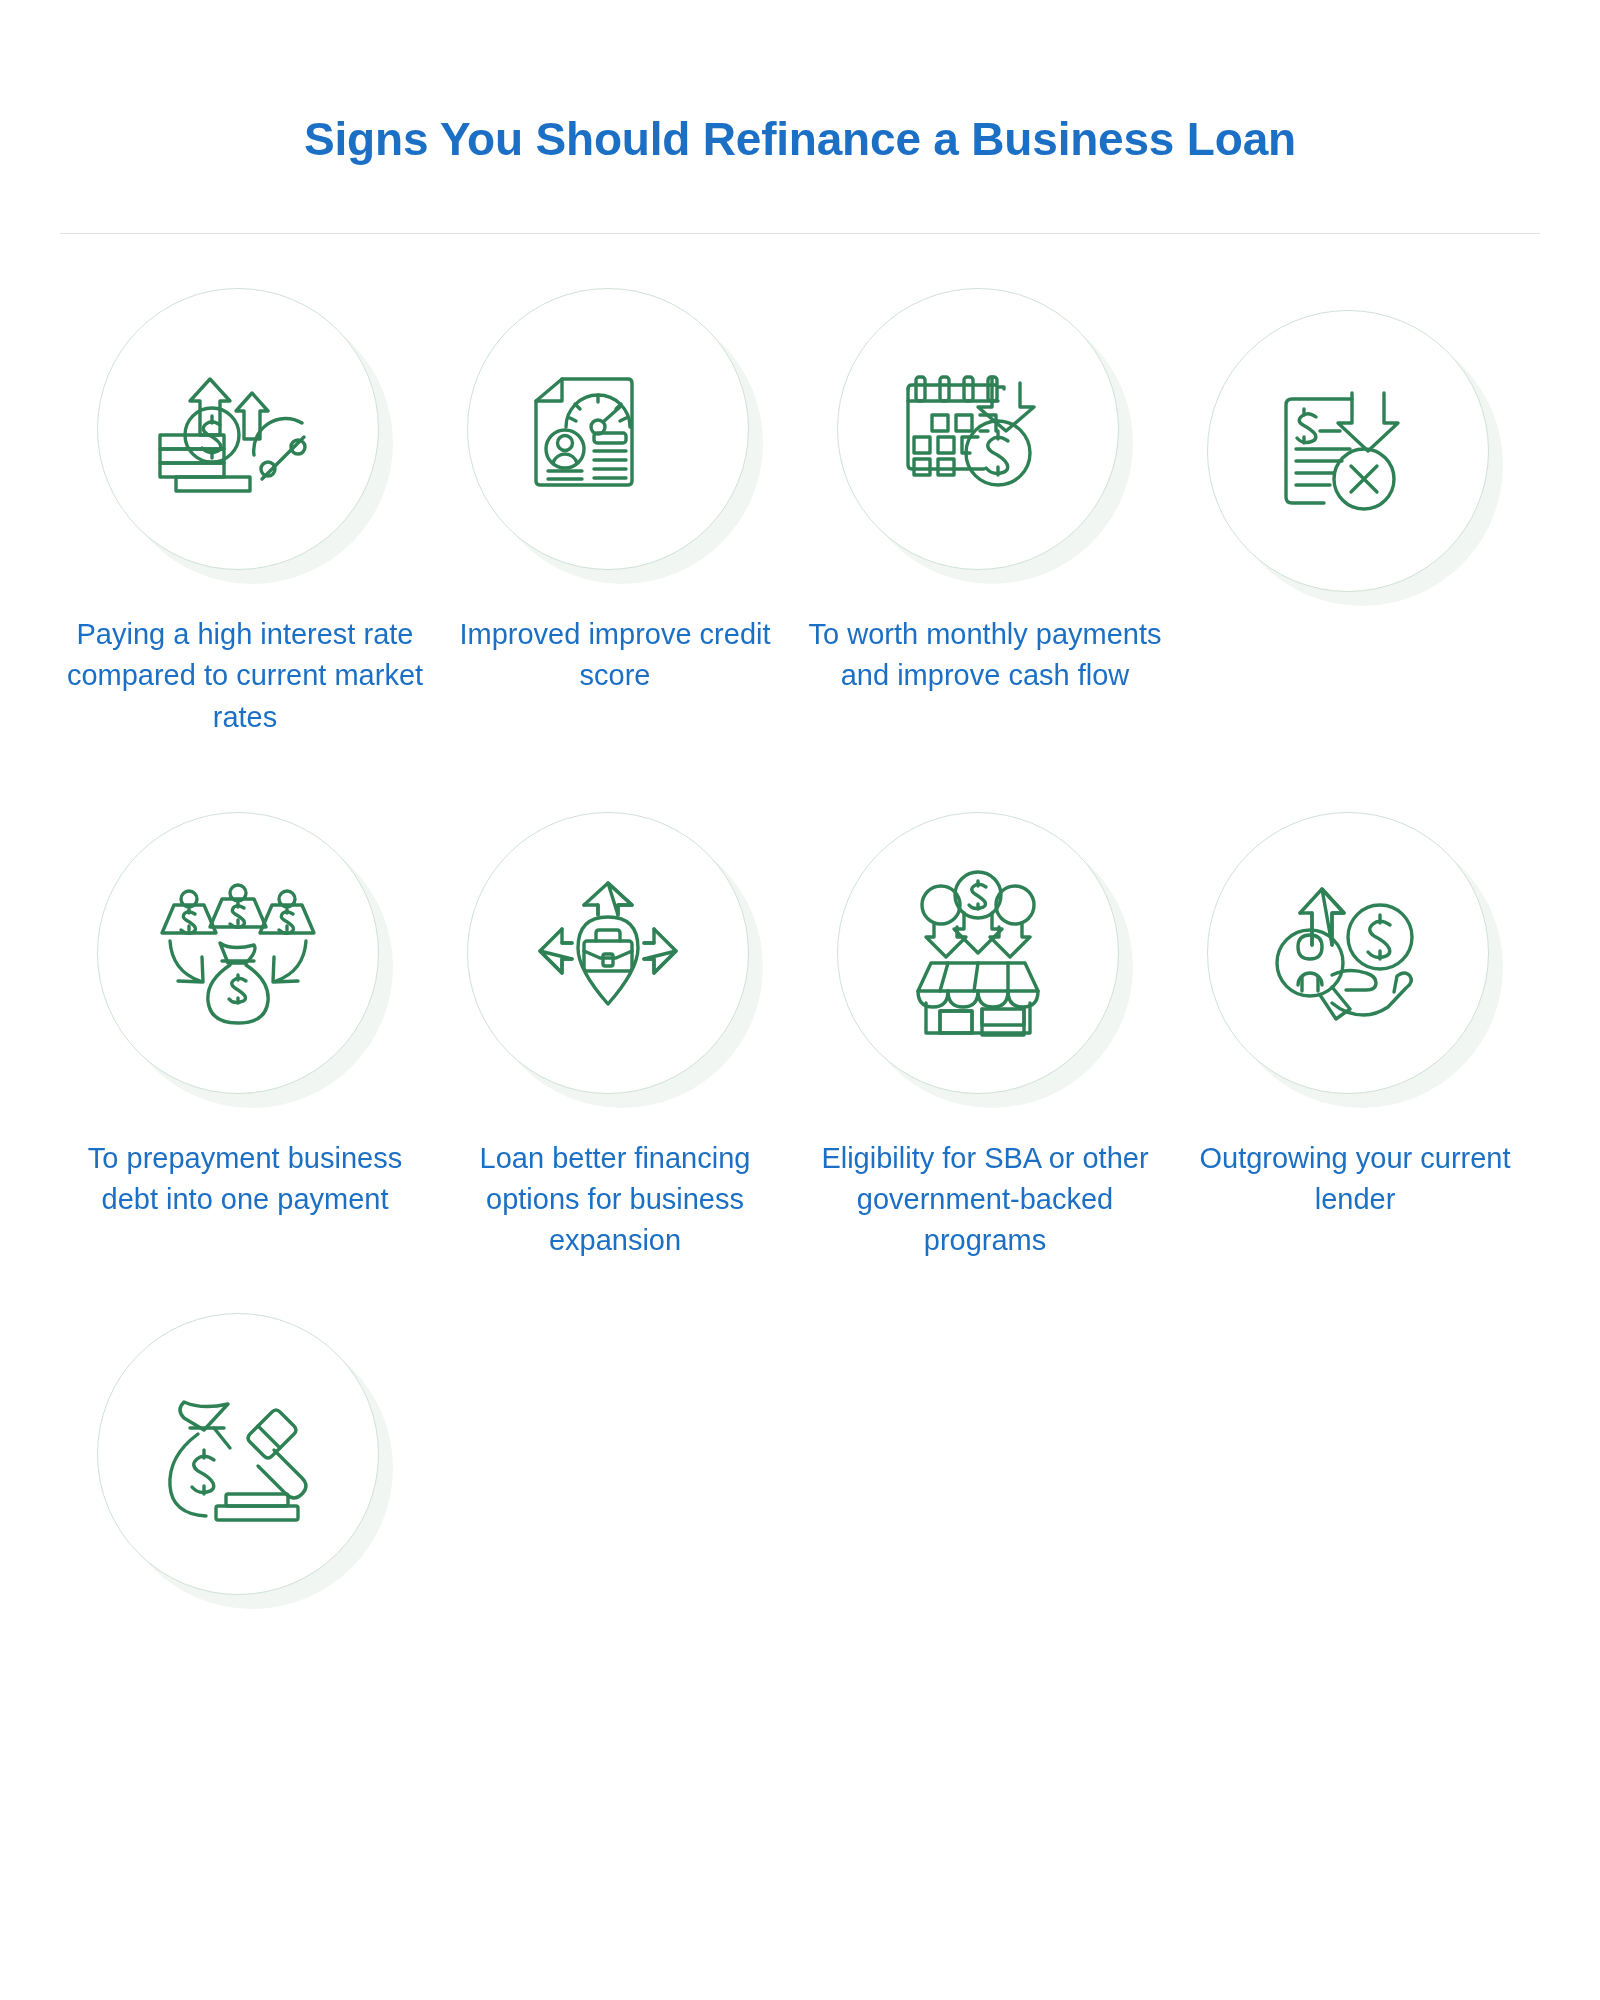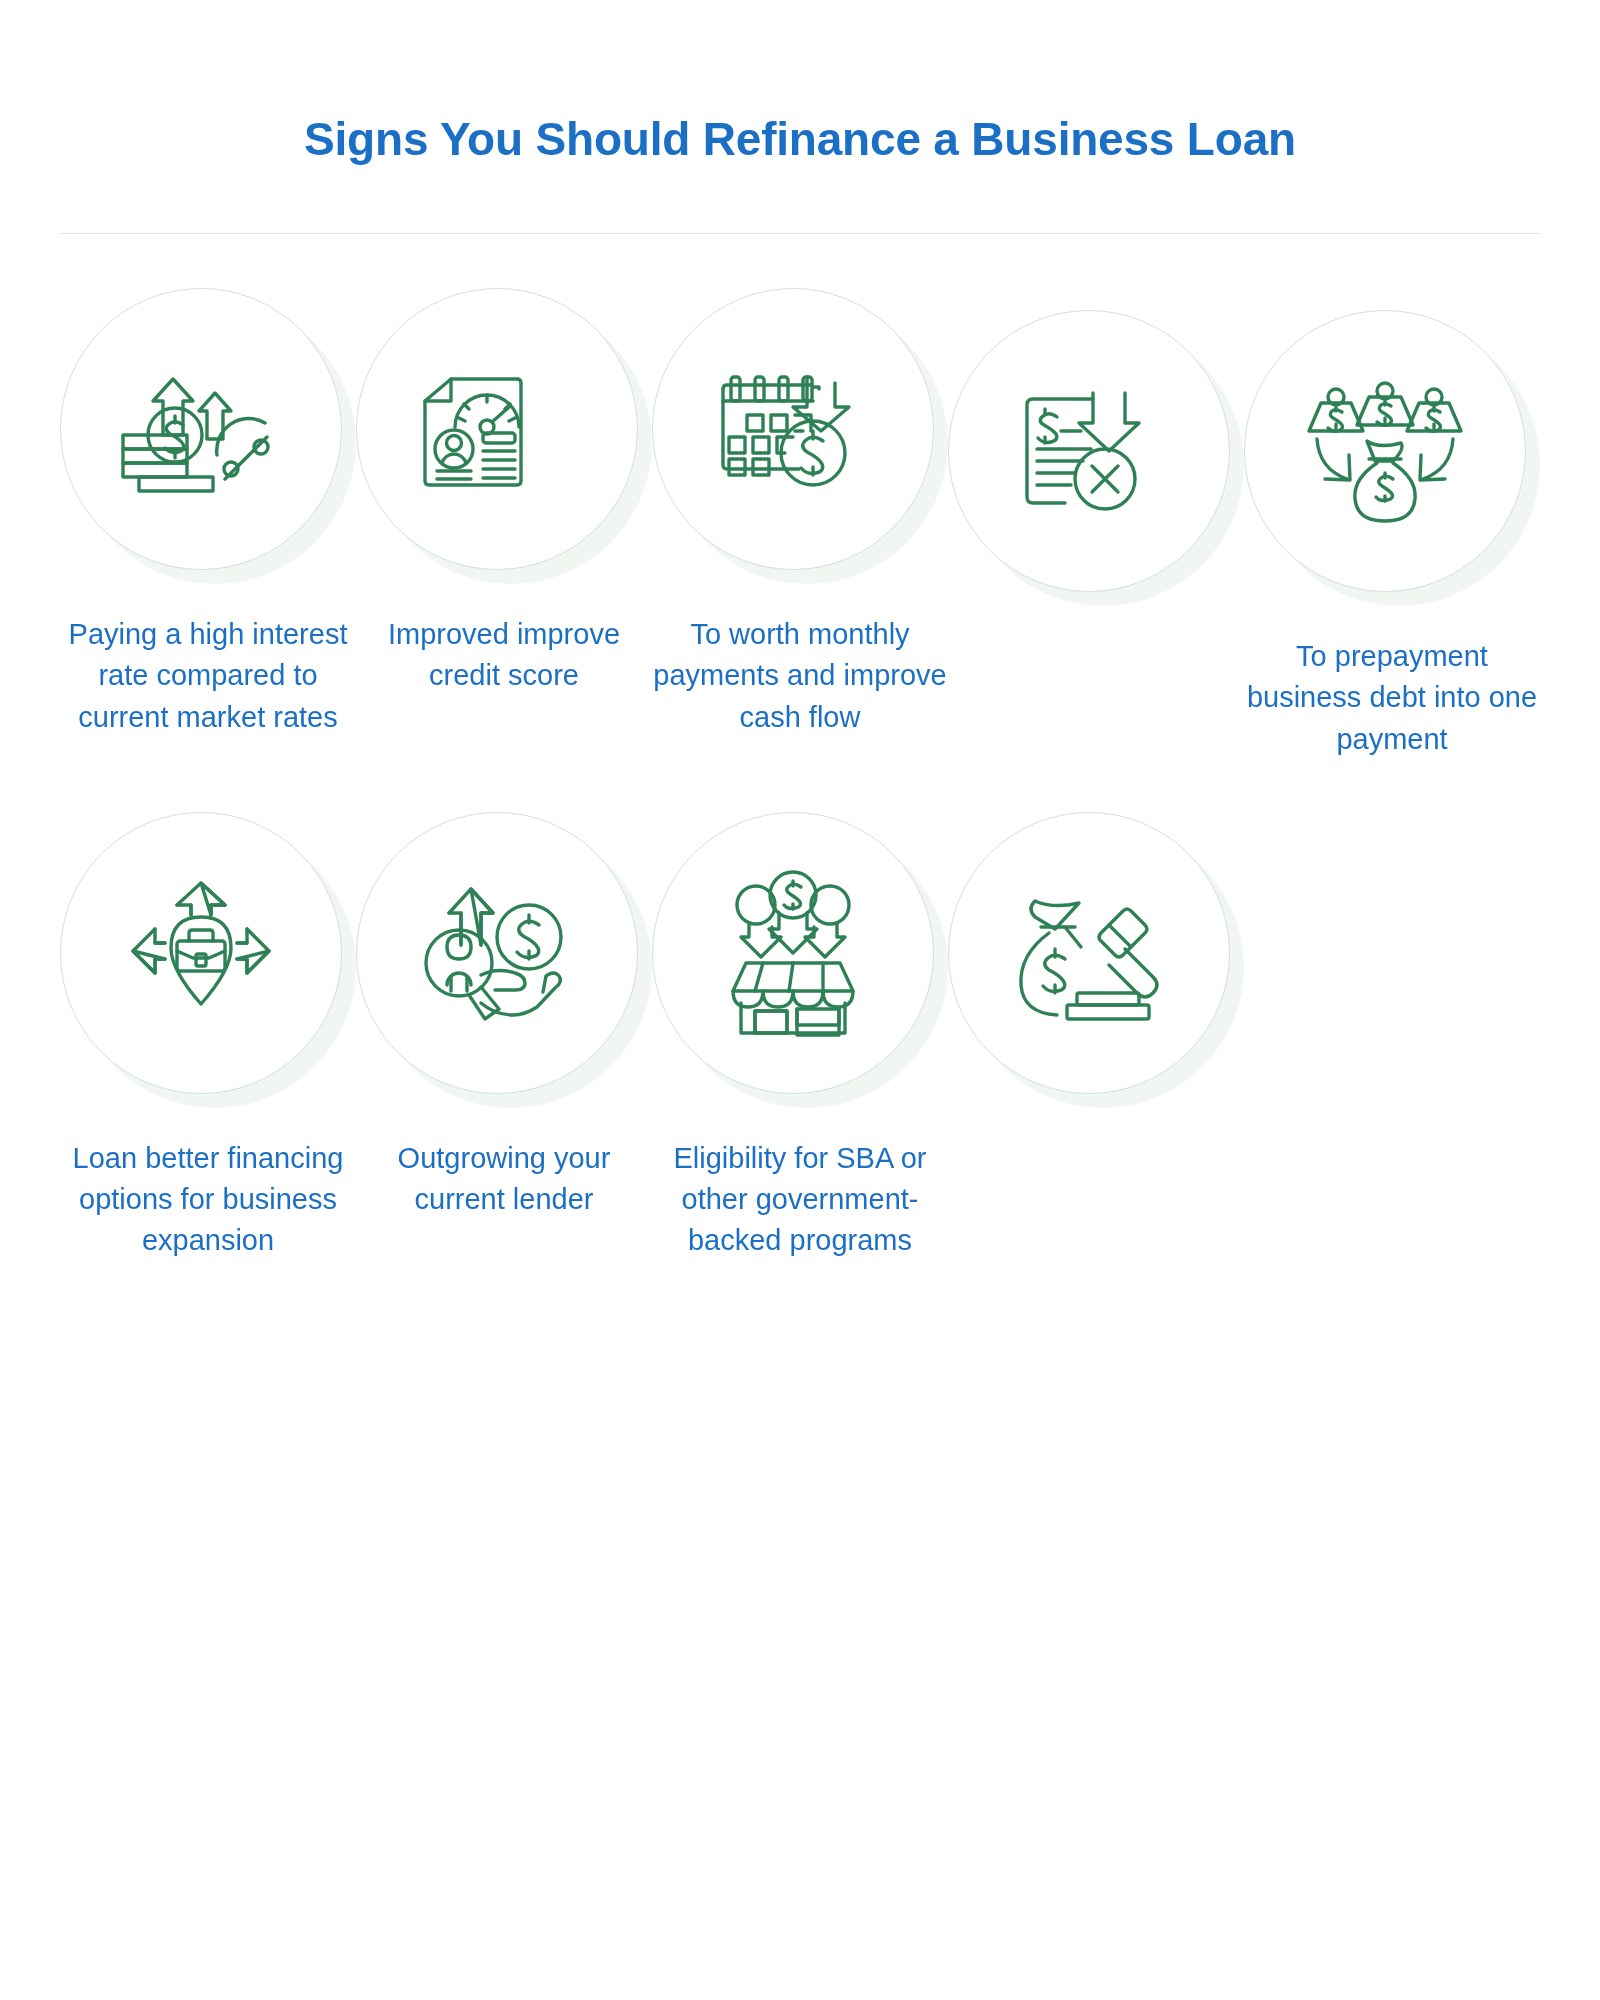--- a/index.html
+++ b/index.html
@@ -40,21 +40,21 @@
     width: 1480px;
     height: 1px;
     background: #dfe3e6;
     margin: 66px auto 0 auto;
   }
 
   .grid {
     width: 1480px;
     margin: 0 auto;
     display: grid;
-    grid-template-columns: repeat(5, 1fr);
+    grid-template-columns: repeat(4, 1fr);
     grid-template-rows: repeat(3, 1fr);
     padding-top: 24px;
     box-sizing: border-box;
   }
 
   .cell {
     display: flex;
     flex-direction: column;
     align-items: center;
     padding-top: 24px;
@@ -319,48 +319,20 @@
       <div class="caption">Loan better financing options for business expansion</div>
     </div>
 
     <div class="cell">
       <div class="icon-wrap">
         <div class="icon-shadow"></div>
         <div class="icon-ring"></div>
         <div class="icon-art">
           <svg viewBox="0 0 180 180" fill="none" stroke="#2E8055" stroke-width="3.4" stroke-linecap="round" stroke-linejoin="round">
 
-            <path d="M42 50 L64 26 L86 50 L74 50 L74 82 M54 82 L54 50 Z"></path>
-            <path d="M42 50 L54 50 L54 82 M74 82 L74 50 L86 50 L64 26 Z"></path>
-
-            <circle cx="122" cy="74" r="32"></circle>
-            <path d="M132 62 q-10-7-17-1 q-7 6 1 12 q12 6 15 12 q3 7-6 9 q-9 2-15-5"></path>
-            <path d="M122 52 L122 60 M122 88 L122 96"></path>
-
-            <circle cx="52" cy="100" r="33"></circle>
-            <path d="M40 122 a12 12 0 0 1 24 0"></path>
-            <path d="M52 72 q-12 0-12 12 q0 12 12 12 q12 0 12-12 q0-12-12-12"></path>
-            <path d="M44 114 L44 128 M60 114 L60 128"></path>
-            <path d="M74 124 L92 146 L78 156 L62 132"></path>
-
-            <path d="M74 112 q16-8 34-2 q10 3 10 10 q0 7-10 7 L88 127"></path>
-            <path d="M74 140 q14 12 32 12 q12 0 24-8 L148 125 q8-6 4-12 q-5-6-13 0 L136 129"></path>
-          </svg>
-        </div>
-      </div>
-      <div class="caption">Outgrowing your current lender</div>
-    </div>
-
-    <div class="cell">
-      <div class="icon-wrap">
-        <div class="icon-shadow"></div>
-        <div class="icon-ring"></div>
-        <div class="icon-art">
-          <svg viewBox="0 0 180 180" fill="none" stroke="#2E8055" stroke-width="3.4" stroke-linecap="round" stroke-linejoin="round">
-
             <circle cx="90" cy="32" r="23"></circle>
             <path d="M98 24 q-7-5-12-1 q-5 4 1 8 q8 5 10 8 q2 5-5 6 q-7 2-11-3"></path>
             <path d="M90 18 L90 23 M90 41 L90 46"></path>
 
             <circle cx="53" cy="42" r="19"></circle>
             <circle cx="127" cy="42" r="19"></circle>
 
             <path d="M76 50 L76 66 L66 66 L90 90 L114 66 L104 66 L104 50"></path>
 
             <path d="M46 60 L46 74 L38 74 L58 94 L78 74 L69 74 L69 64"></path>
@@ -387,20 +359,48 @@
       <div class="caption">Eligibility for SBA or other government-backed programs</div>
     </div>
 
     <div class="cell">
       <div class="icon-wrap">
         <div class="icon-shadow"></div>
         <div class="icon-ring"></div>
         <div class="icon-art">
           <svg viewBox="0 0 180 180" fill="none" stroke="#2E8055" stroke-width="3.4" stroke-linecap="round" stroke-linejoin="round">
 
+            <path d="M42 50 L64 26 L86 50 L74 50 L74 82 M54 82 L54 50 Z"></path>
+            <path d="M42 50 L54 50 L54 82 M74 82 L74 50 L86 50 L64 26 Z"></path>
+
+            <circle cx="122" cy="74" r="32"></circle>
+            <path d="M132 62 q-10-7-17-1 q-7 6 1 12 q12 6 15 12 q3 7-6 9 q-9 2-15-5"></path>
+            <path d="M122 52 L122 60 M122 88 L122 96"></path>
+
+            <circle cx="52" cy="100" r="33"></circle>
+            <path d="M40 122 a12 12 0 0 1 24 0"></path>
+            <path d="M52 72 q-12 0-12 12 q0 12 12 12 q12 0 12-12 q0-12-12-12"></path>
+            <path d="M44 114 L44 128 M60 114 L60 128"></path>
+            <path d="M74 124 L92 146 L78 156 L62 132"></path>
+
+            <path d="M74 112 q16-8 34-2 q10 3 10 10 q0 7-10 7 L88 127"></path>
+            <path d="M74 140 q14 12 32 12 q12 0 24-8 L148 125 q8-6 4-12 q-5-6-13 0 L136 129"></path>
+          </svg>
+        </div>
+      </div>
+      <div class="caption">Outgrowing your current lender</div>
+    </div>
+
+    <div class="cell">
+      <div class="icon-wrap">
+        <div class="icon-shadow"></div>
+        <div class="icon-ring"></div>
+        <div class="icon-art">
+          <svg viewBox="0 0 180 180" fill="none" stroke="#2E8055" stroke-width="3.4" stroke-linecap="round" stroke-linejoin="round">
+
             <path d="M36 38 q-8 8 0 16 L56 66 L80 40 q-26 6-44-2 Z"></path>
             <path d="M42 64 L76 64"></path>
             <path d="M66 64 L82 84"></path>
 
             <path d="M50 70 q-30 22-28 52 q2 28 36 30"></path>
 
             <path d="M66 96 q-10-7-17-1 q-7 6 1 12 q12 6 15 12 q3 7-6 9 q-9 2-15-5"></path>
             <path d="M56 86 L56 94 M56 122 L56 130"></path>
 
             <path d="M102 70 L124 48 q4-4 8 0 L146 62 q4 4 0 8 L124 92 q-4 4-8 0 L102 78 q-4-4 0-8 Z"></path>

